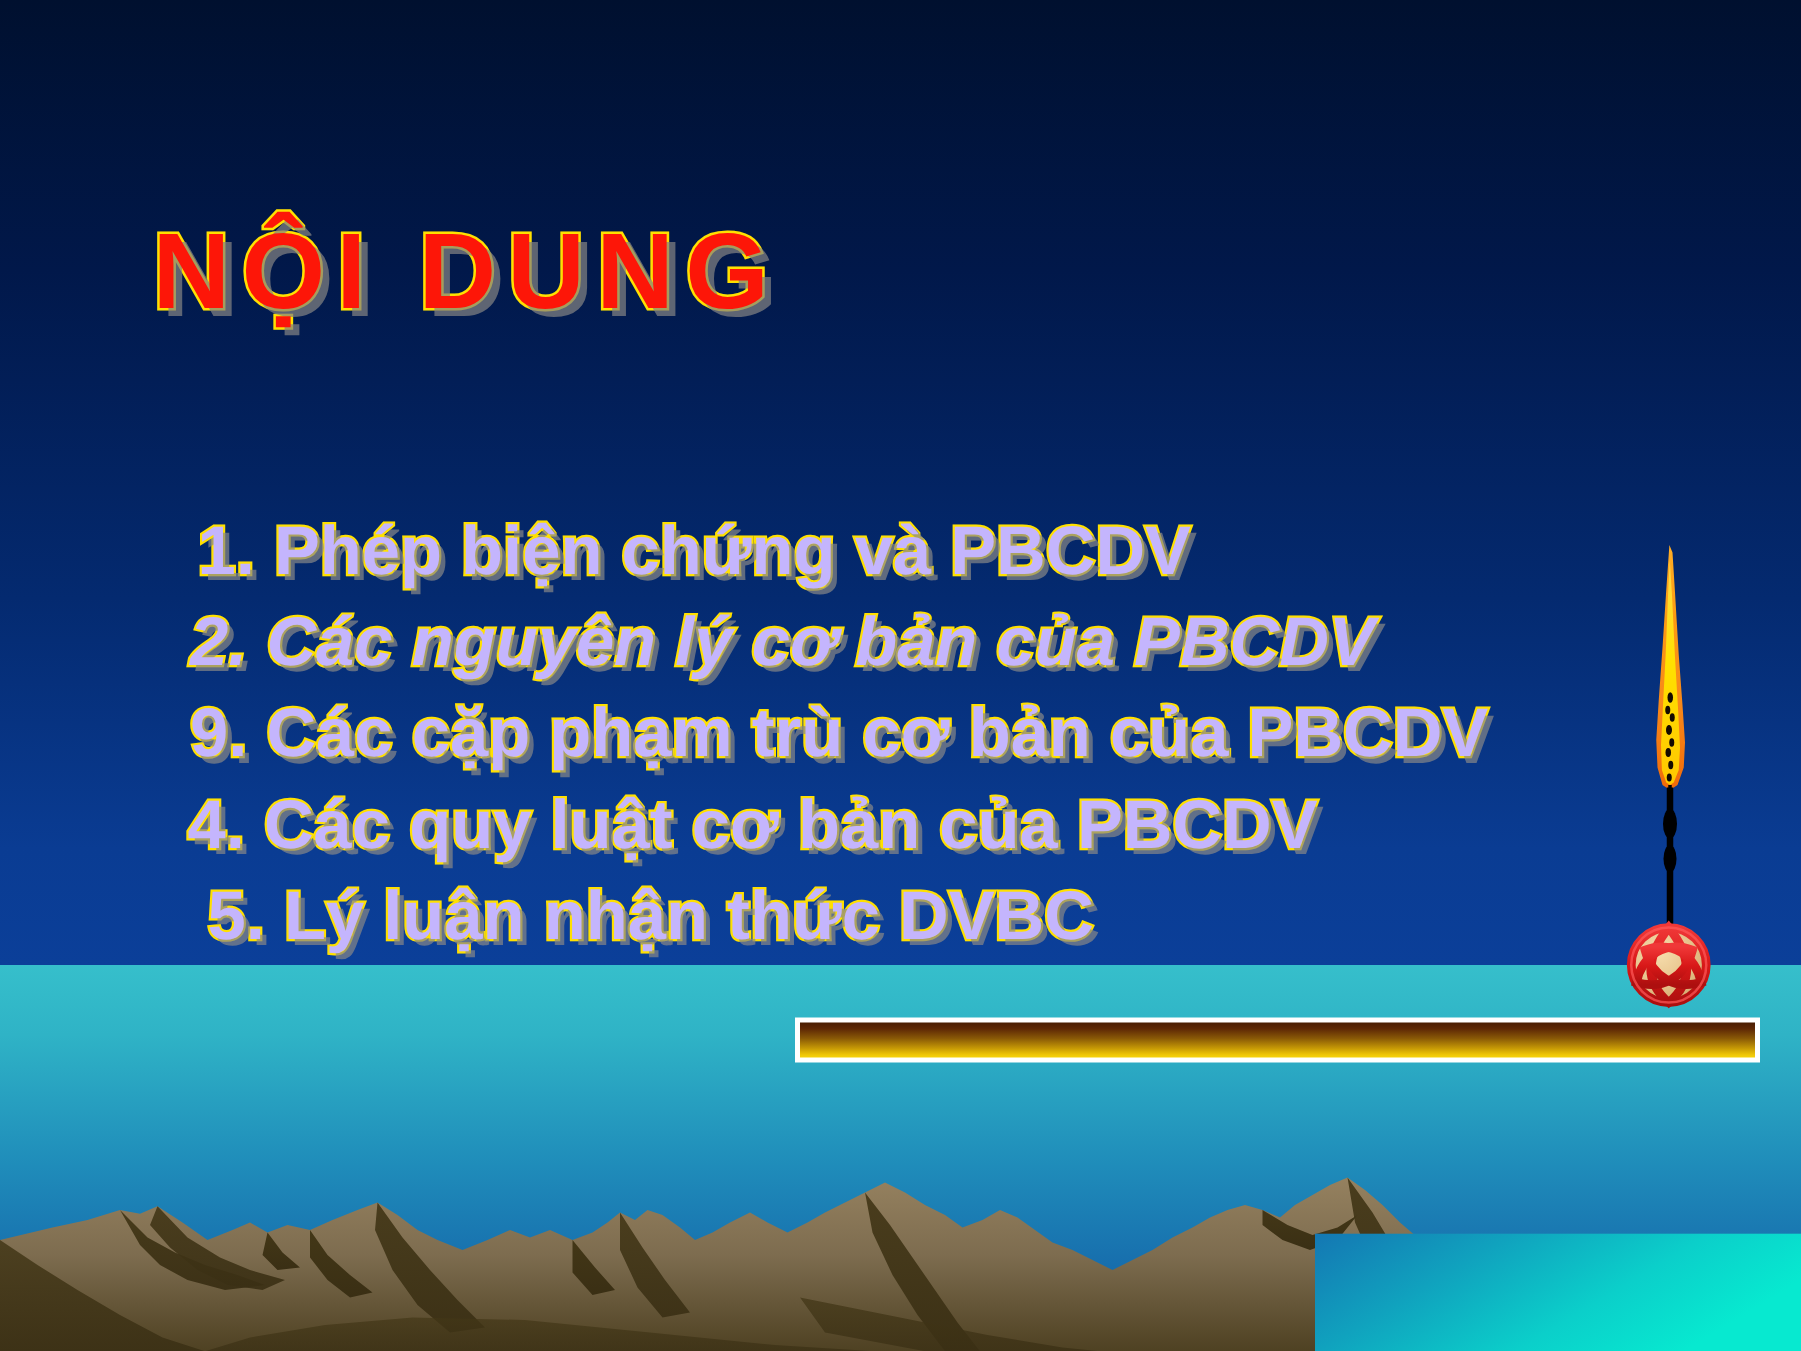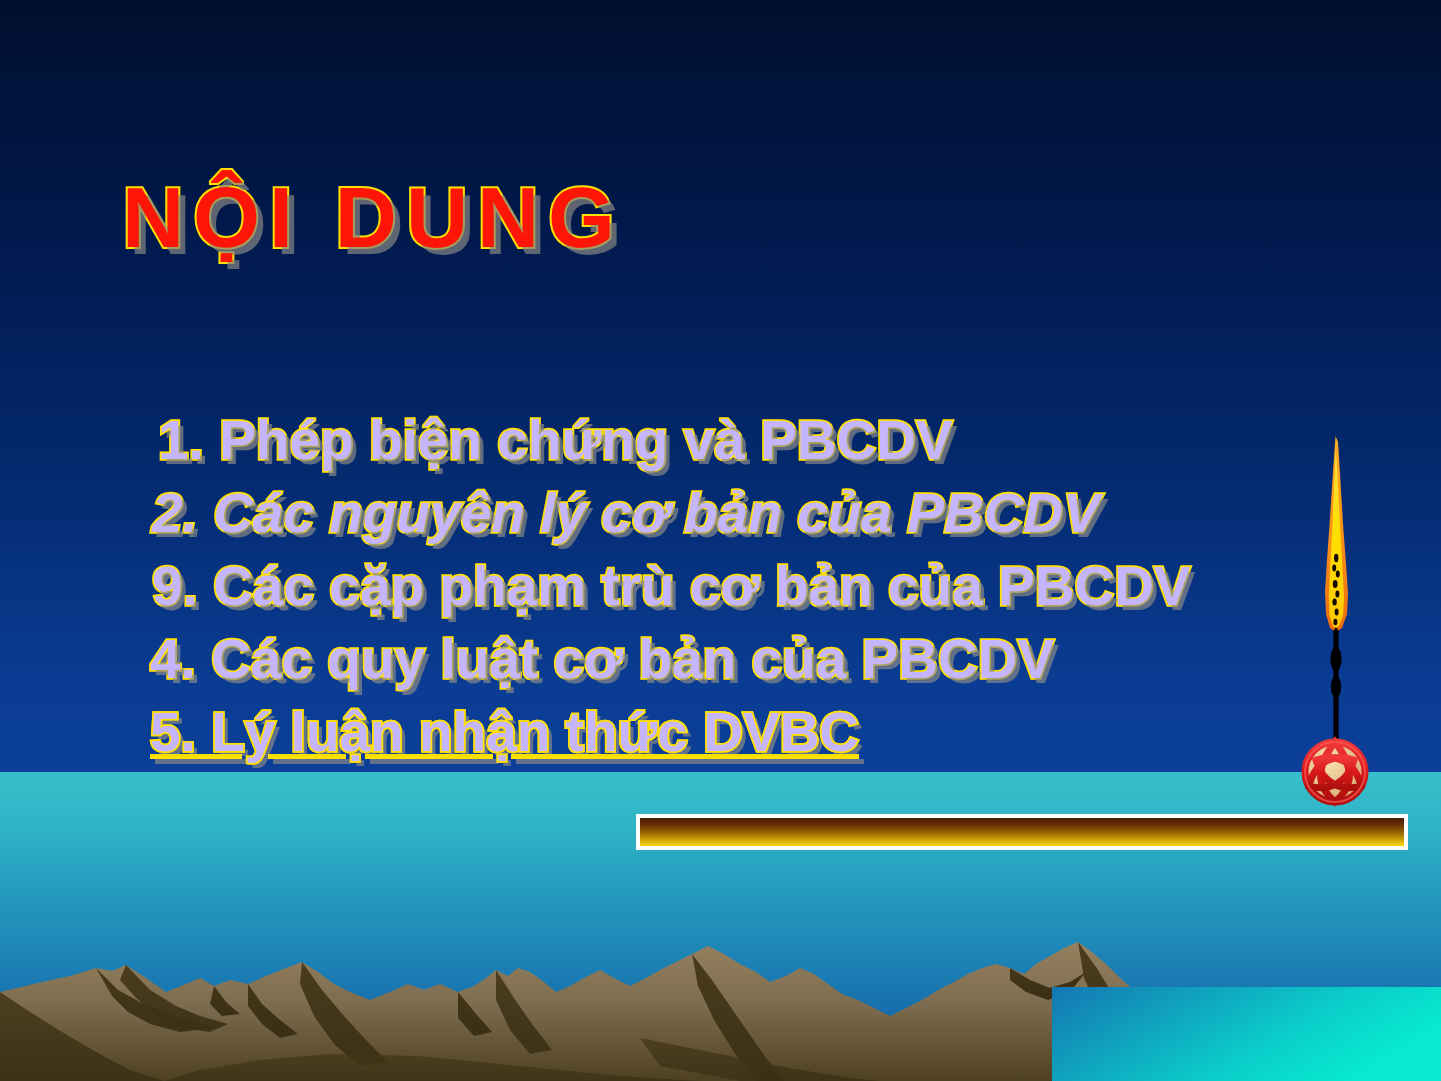--- a/index.html
+++ b/index.html
@@ -75,21 +75,21 @@
     line-height: 73px;
     white-space: nowrap;
     -webkit-text-stroke: 3.5px #ffe000;
     paint-order: stroke fill;
     text-shadow: 5px 5px 0 rgba(135,135,135,0.7);
   }
   .body-line:nth-child(1) { margin-left: 8px; }
   .body-line:nth-child(2) { margin-left: 2px; font-style: italic; }
   .body-line:nth-child(3) { margin-left: 2px; }
   .body-line:nth-child(4) { margin-left: 0px; }
-  .body-line:nth-child(5) { margin-left: 0px; text-decoration: underline; }
+  .body-line:nth-child(5) { margin-left: 16px; }
 
   
   .gold-bar {
     position: absolute;
     left: 636px;
     top: 814px;
     width: 772px;
     height: 36px;
     background: #ffffff;
     padding: 4px;

